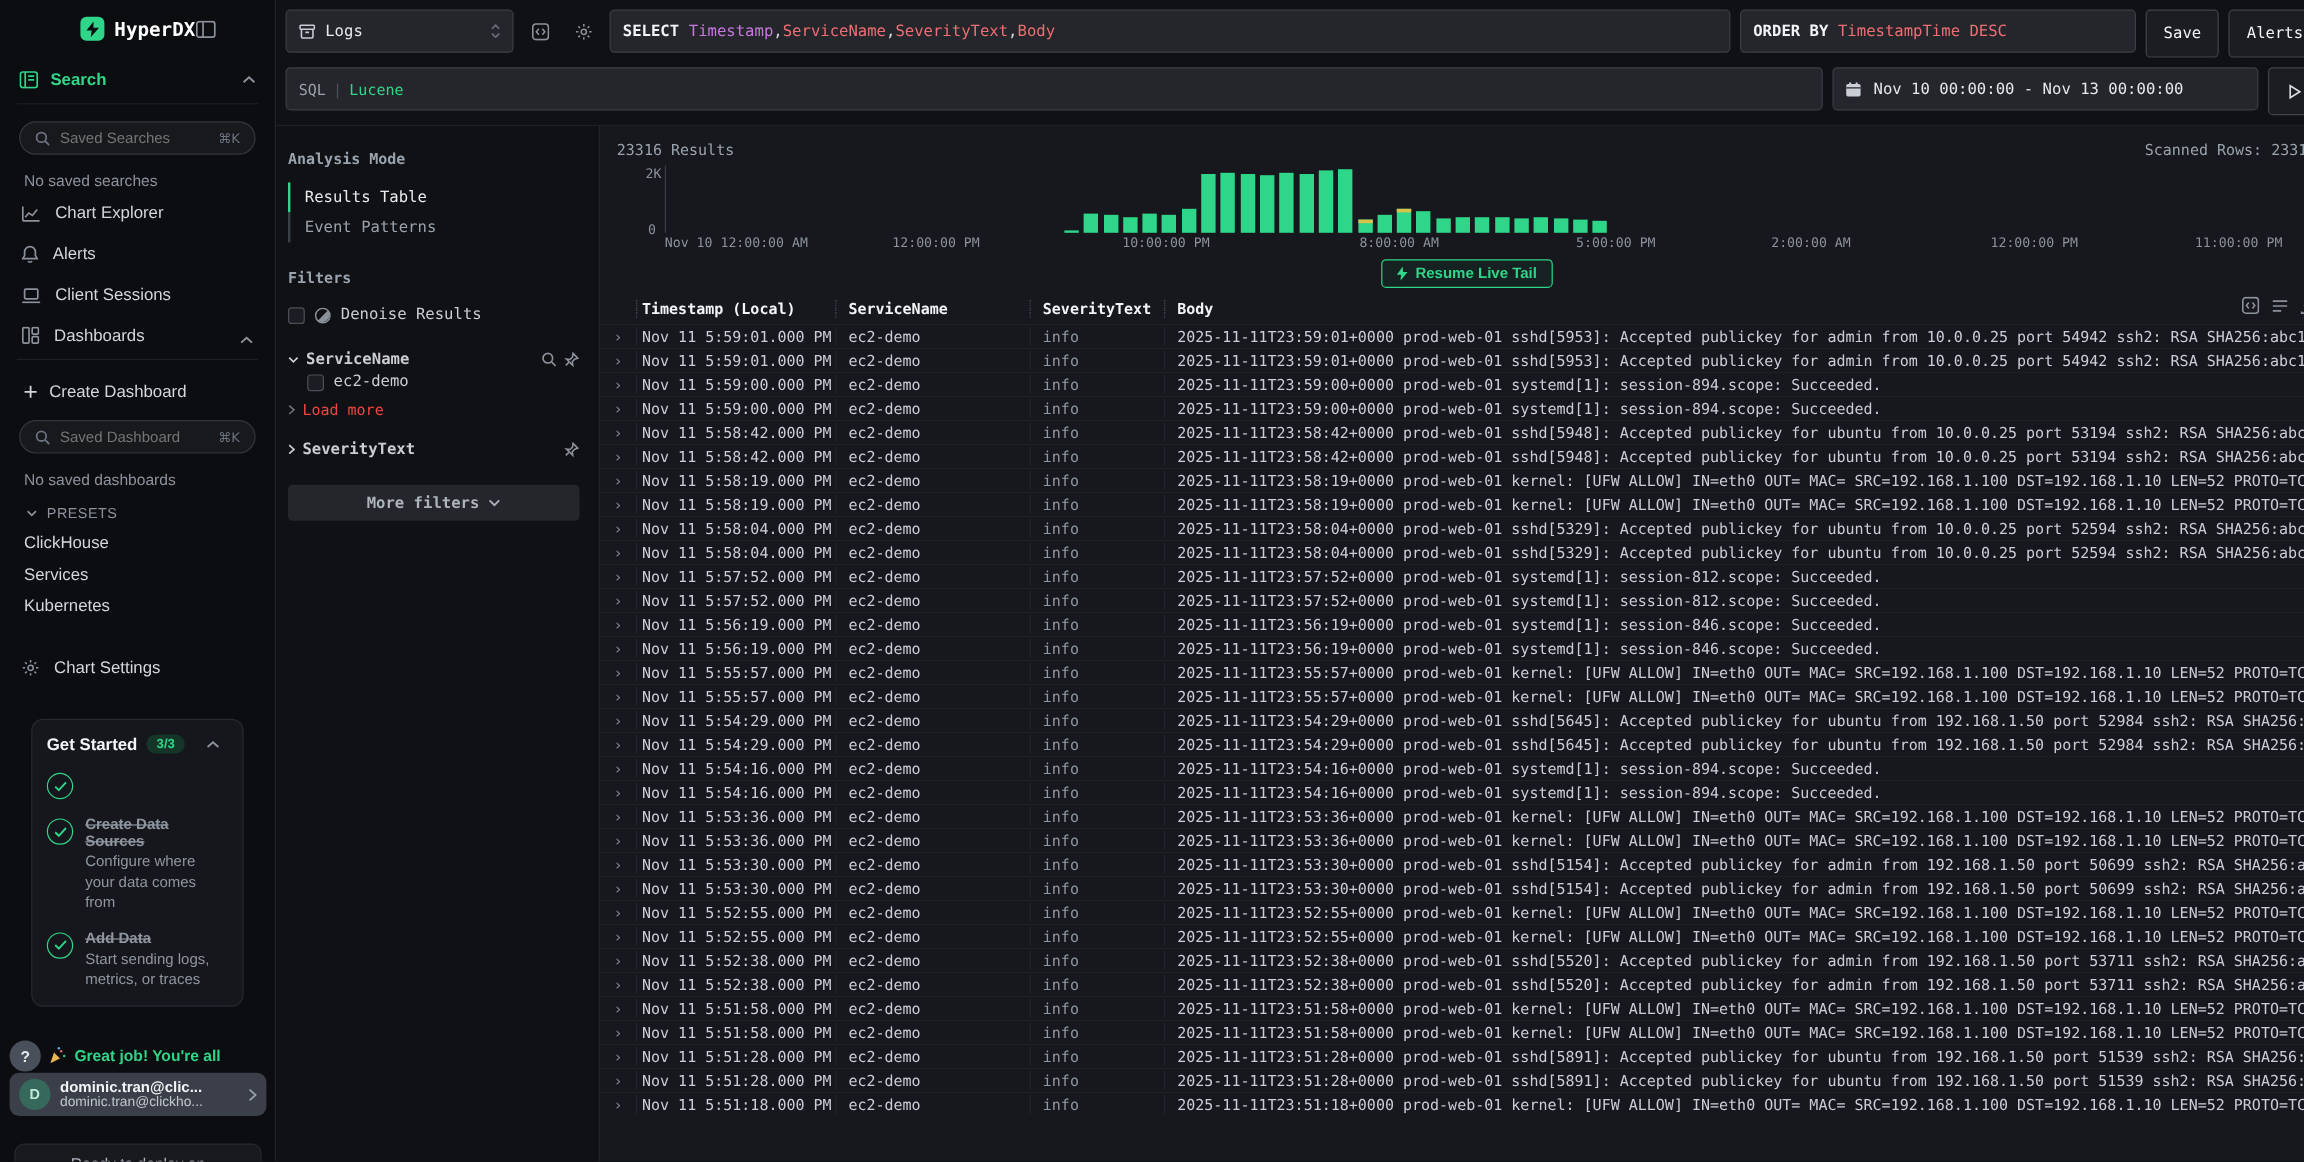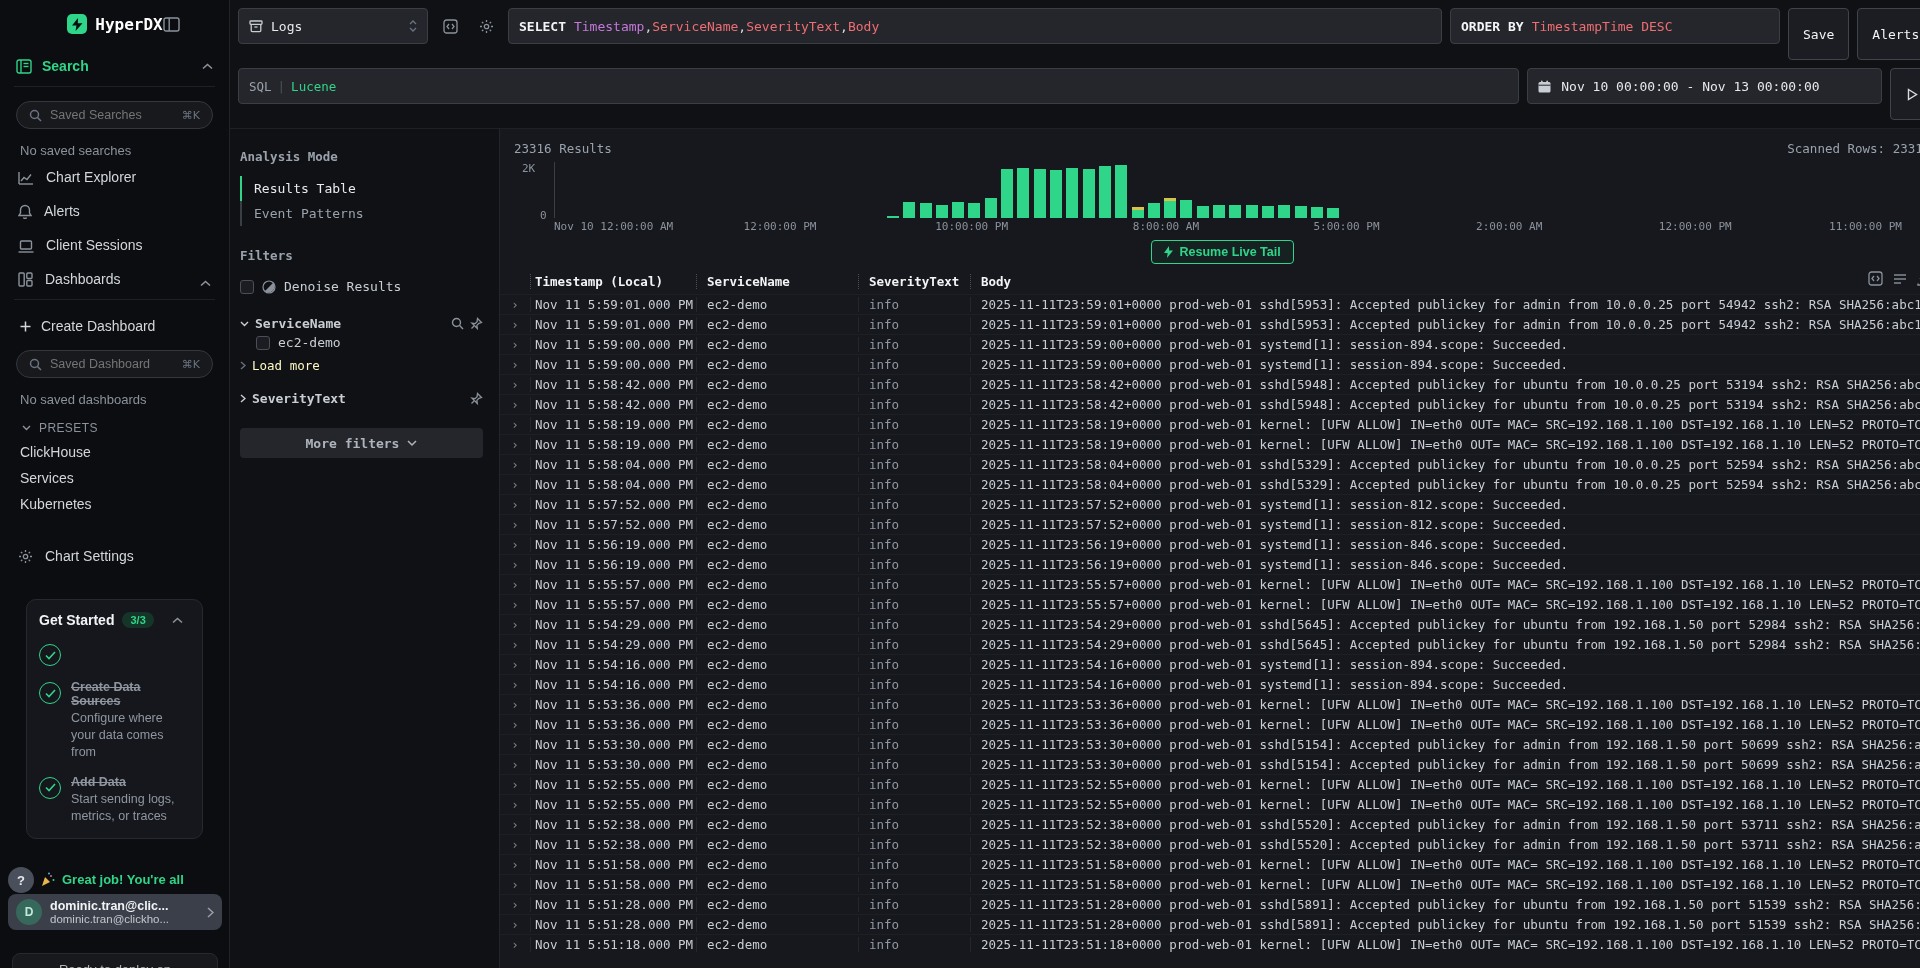--- a/index.html
+++ b/index.html
@@ -55,53 +55,53 @@
   .ctrl { background:#24262b; border:1px solid #3a3e45; border-radius:4px; height:36px; display:flex; align-items:center; padding:0 10px; }
   .source-select { width:190px; gap:8px; color:#e6e8eb; }
   .source-select .carets { margin-left:auto; }
   .ghost-btn { width:28px; height:36px; display:flex; align-items:center; justify-content:center; color:#8b929c; }
   .sql-input { flex:1; gap:0; font-size:13px; white-space:nowrap; overflow:hidden; }
   .kw { color:#f2f4f6; font-weight:bold; margin-right:8px; }
   .tok-purple { color:#c678dd; }
   .tok-salmon { color:#ee6e73; }
   .tok-plain { color:#d7dbe0; }
   .order-input { width:330px; }
-  .btn { background:#1b1d22; border:1px solid #3f434a; border-radius:4px; height:52px; padding:0 14px; color:#f2f4f6;
+  .btn { background:#1b1d22; border:1px solid #3f434a; border-radius:4px; height:40px; padding:0 14px; color:#f2f4f6;
          font-family:"DejaVu Sans Mono",monospace; font-size:13px; display:flex; align-items:center; }
   .search-input { flex:1; gap:8px; }
   .search-input input { flex:1; background:transparent; border:0; outline:0; color:#d7dbe0; font-family:"DejaVu Sans Mono",monospace; font-size:13px; }
   .search-input input::placeholder { color:#62686f; }
   .lang-toggle { display:flex; gap:6px; font-size:12.5px; }
   .lang-sql { color:#9aa1ab; } .lang-sep { color:#4c525a; } .lang-lucene { color:#2fd588; }
   .daterange { width:355px; gap:10px; color:#e6e8eb; white-space:nowrap; }
   .run-btn { width:44px; justify-content:center; padding:0; color:#d7dbe0; }
 
   .content { flex:1; display:flex; min-height:0; }
   
   .fpanel { width:270px; min-width:270px; padding:20px 16px 0 10px; border-right:1px solid #22252b; }
   .fp-title { color:#9aa3ad; font-weight:bold; font-size:12.5px; margin-bottom:12px; }
   .mode-item { border-left:2px solid #3a3f45; padding:5px 0 5px 12px; color:#9aa3ad; font-size:13px; cursor:pointer; }
   .mode-item.active { border-left-color:#2fd588; color:#e8eaed; }
   .fp-filters { margin-top:22px; }
   .check-row { display:flex; align-items:center; gap:8px; padding:4px 0; color:#c9ced5; font-size:13px; }
   .checkbox { width:14px; height:14px; border:1px solid #4a4f57; border-radius:3px; background:#1b1d22; }
   .fgroup-head { display:flex; align-items:center; gap:6px; margin-top:18px; color:#c9ced5; font-weight:bold; font-size:13px; }
   .fgroup-head .spacer { flex:1; }
-  .load-more { display:flex; align-items:center; gap:6px; color:#fef9c3; font-size:12.5px; padding:4px 0 0 0; }
+  .load-more { display:flex; align-items:center; gap:6px; color:#ef4444; font-size:12.5px; padding:4px 0 0 0; }
   .more-filters { margin-top:22px; background:#24262b; border:0; border-radius:4px; width:100%; height:30px;
                   color:#aeb4bc; font-weight:bold; font-family:"DejaVu Sans Mono",monospace; font-size:13px;
                   display:flex; align-items:center; justify-content:center; gap:8px; }
 
   
   .results { flex:1; min-width:0; display:flex; flex-direction:column; background:#16181d; position:relative; }
   .res-head { display:flex; justify-content:space-between; padding:12px 14px 0 14px; color:#9aa3ad; font-size:12.5px; }
   .chart { margin:6px 8px 0 6px; position:relative; height:72px; }
   .plot { position:absolute; left:48px; right:4px; top:0; bottom:16px; border-left:1px solid #3a3f45; }
   .ylab { position:absolute; font-size:11px; color:#8b929c; }
-  .ylab.top { left:16px; top:0; } .ylab.zero { left:34px; bottom:12px; }
+  .ylab.top { left:32px; top:0; } .ylab.zero { left:34px; bottom:12px; }
   .bar { position:absolute; bottom:0; width:12px; background:#2fd588; }
   .bar .cap { position:absolute; top:0; left:0; right:0; height:3px; background:#d8c34a; }
   .xticks { position:absolute; left:48px; right:4px; bottom:0; height:14px; font-size:11px; color:#8b929c; }
   .xticks span { position:absolute; transform:translateX(-50%); white-space:nowrap; }
   .xticks span.left { transform:none; } .xticks span.right { transform:translateX(-100%); }
   .livetail-row { display:flex; justify-content:center; padding:6px 0 2px 0; }
   .livetail { display:flex; align-items:center; gap:7px; border:1px solid #2fd588; color:#2fd588; background:rgba(47,213,136,.05);
               border-radius:4px; padding:4px 12px; font-size:12.5px; font-weight:bold; }
 
   .table { flex:1; min-height:0; overflow:hidden; margin-top:2px; }

